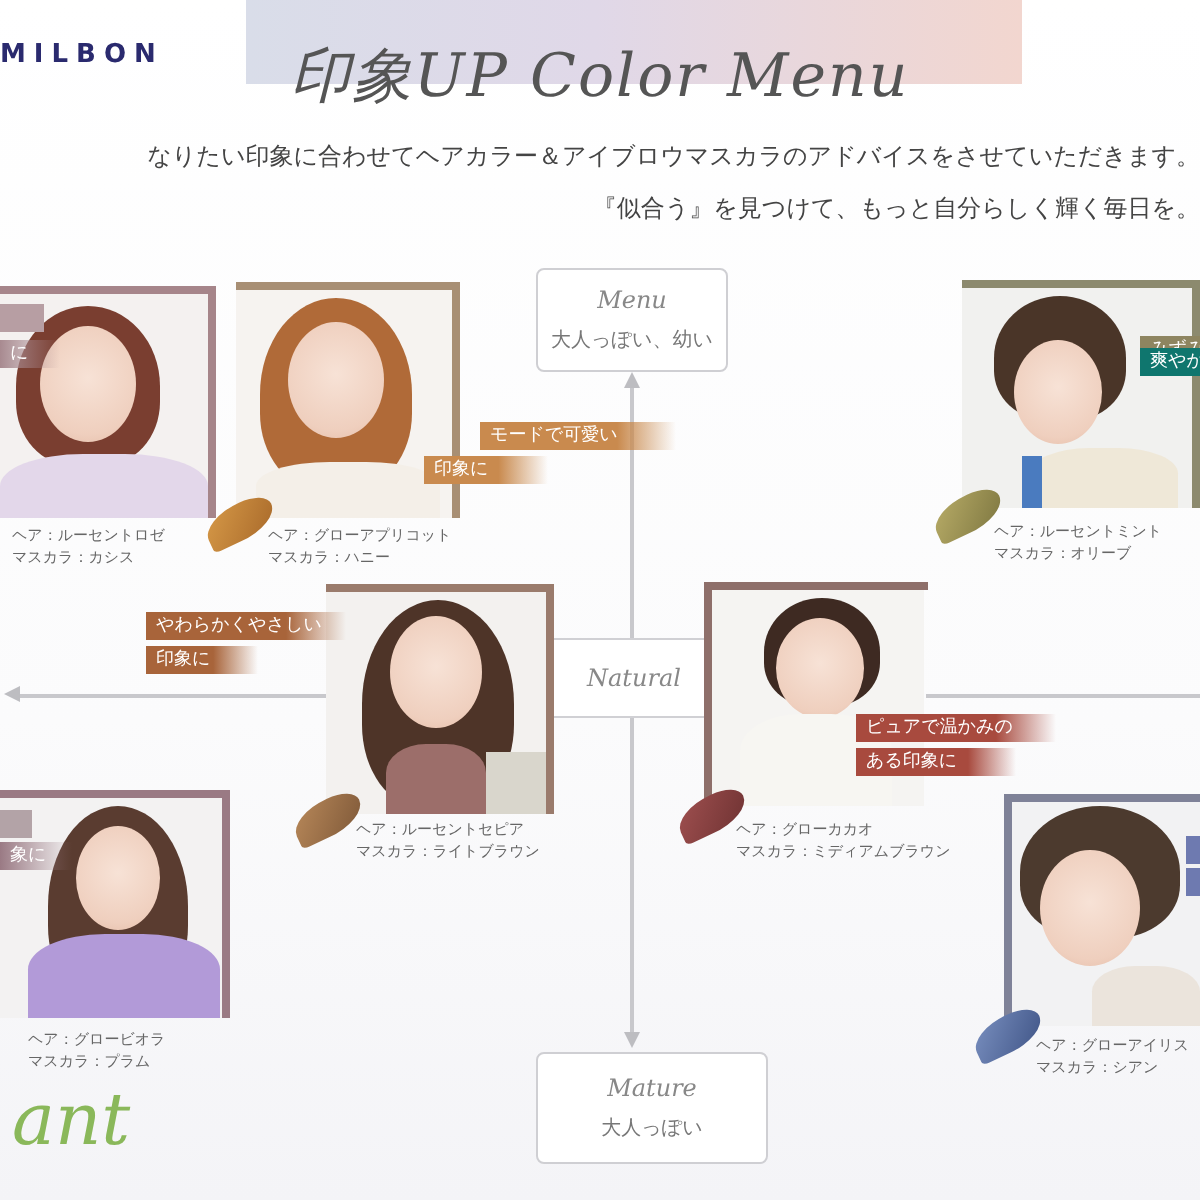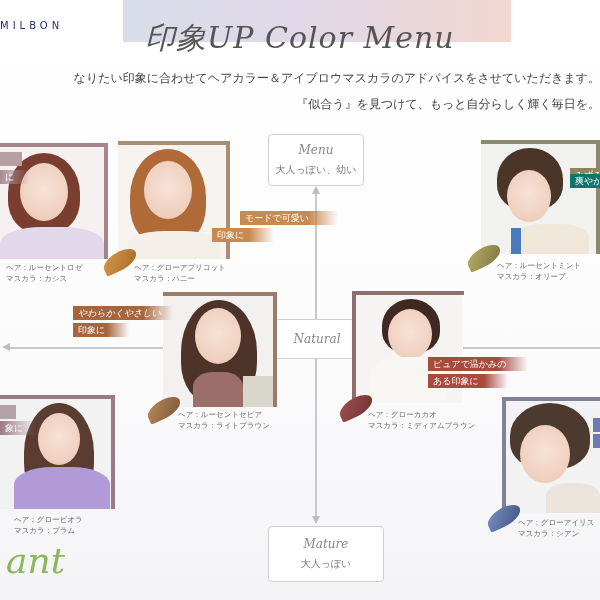--- a/index.html
+++ b/index.html
@@ -11,22 +11,22 @@
     color: #555;
   }
   .abs { position: absolute; }
 
   
   .title-band {
     position: absolute; left: 123px; top: 0; width: 388px; height: 42px;
     background: linear-gradient(90deg, #d9dde9 0%, #e0d8e8 45%, #f2d6cf 100%);
   }
   .logo {
-    position: absolute; left: 0; top: 20px; font-size: 10px; letter-spacing: 4px;
-    color: #2a2a6e; font-weight: normal; font-family: "DejaVu Sans", sans-serif;
+    position: absolute; left: 0; top: 20px; font-size: 13px; letter-spacing: 4px;
+    color: #2a2a6e; font-weight: bold; font-family: "DejaVu Sans", sans-serif;
   }
   .title {
     position: absolute; left: 145px; top: 18px;
     font-family: "DejaVu Serif", serif; font-style: italic;
     font-size: 30px; color: #555; letter-spacing: 1px; white-space: nowrap;
   }
   .subtitle {
     position: absolute; left: 0; width: 600px; text-align: right;
     font-size: 12px; color: #444; white-space: nowrap;
   }
@@ -168,21 +168,21 @@
 </div>
 
 <div class="abs">
   <div class="frame" style="left:163px; top:292px; width:114px; height:115px; border-color:#9a7b6c;"></div>
   <div class="photo" style="left:163px; top:296px; width:110px; height:111px; background:#f3f1ef;">
     <div class="hair" style="left:18px; top:4px; width:76px; height:104px; background:#4e3428;"></div>
     <div class="face" style="left:32px; top:12px; width:46px; height:56px;"></div>
     <div class="cloth" style="left:30px; top:76px; width:50px; height:36px; background:#9c6e6a;"></div>
     <div class="abs" style="left:80px; top:80px; width:30px; height:32px; background:#d9d6cc;"></div>
   </div>
-  <div class="tag" style="left:73px; top:306px; width:100px; background:linear-gradient(90deg,#a8643a 70%,rgba(168,100,58,0));font-style:italic;">やわらかくやさしい</div>
+  <div class="tag" style="left:73px; top:306px; width:100px; background:linear-gradient(90deg,#a8643a 70%,rgba(168,100,58,0));">やわらかくやさしい</div>
   <div class="tag" style="left:73px; top:323px; width:56px; background:linear-gradient(90deg,#a8643a 60%,rgba(168,100,58,0));">印象に</div>
   <div class="swatch" style="left:146px; top:400px; background:linear-gradient(135deg,#b9895a,#7e5838);"></div>
   <div class="caption" style="left:178px; top:409px;">
     <div>ヘア：ルーセントセピア</div>
     <div>マスカラ：ライトブラウン</div>
   </div>
 </div>
 
 <div class="abs">
   <div class="frame" style="left:352px; top:291px; width:112px; height:112px; border-color:#8e6f6a; border-right:none; border-left:4px solid #8e6f6a;"></div>

